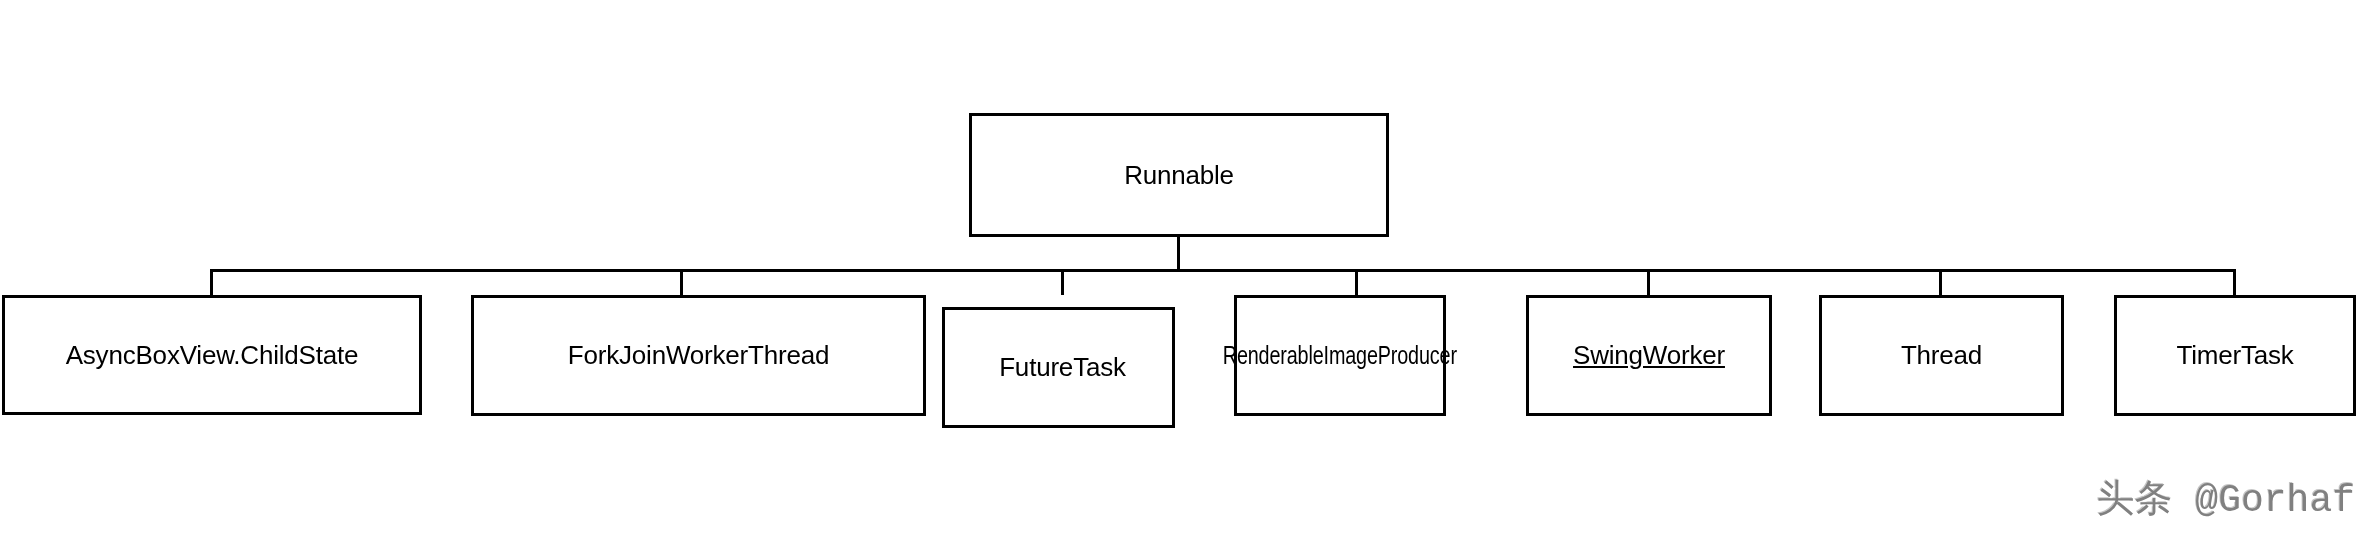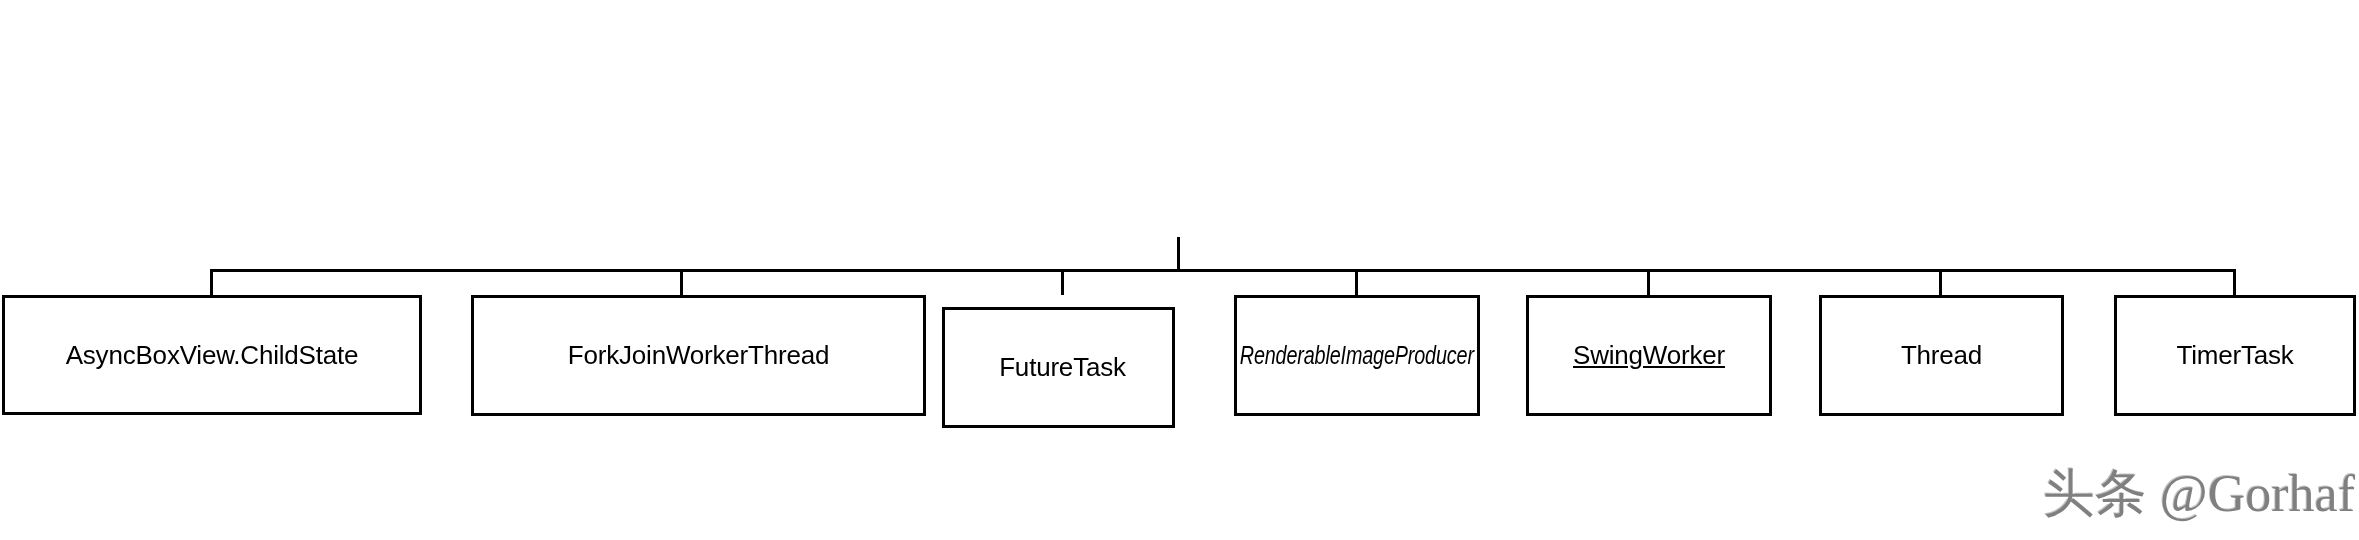--- a/index.html
+++ b/index.html
@@ -29,33 +29,36 @@
     transform-origin: center center;
   }
   .line {
     position: absolute;
     background: #000000;
   }
   #watermark {
     position: absolute;
     right: 4px;
     bottom: 20px;
-    font-size: 52px;
+    font-size: 38px;
     line-height: 1;
     color: #808080;
-    font-family: Liberation Serif, serif;
+    font-family: Liberation Mono, monospace;
     text-shadow: 2px 2px 0 rgba(255,255,255,0.85), -1px -1px 0 rgba(90,90,90,0.35);
     white-space: nowrap;
   }
 </style>
 </head>
 <body>
 
 <div id="canvas">
 
+  <div class="node" style="left:969px; top:113px; width:420px; height:124px;">
+    <span class="node-label">Runnable</span>
+  </div>
 
   <div class="line" style="left:1177px; top:237px; width:3px; height:34px;"></div>
 
   <div class="line" style="left:210px; top:269px; width:2026px; height:3px;"></div>
 
   <div class="line" style="left:210px; top:269px; width:3px; height:26px;"></div>
   <div class="line" style="left:680px; top:269px; width:3px; height:26px;"></div>
   <div class="line" style="left:1061px; top:269px; width:3px; height:26px;"></div>
   <div class="line" style="left:1355px; top:269px; width:3px; height:26px;"></div>
   <div class="line" style="left:1647px; top:269px; width:3px; height:26px;"></div>
@@ -67,21 +70,21 @@
   </div>
 
   <div class="node" style="left:471px; top:295px; width:455px; height:121px;">
     <span class="node-label">ForkJoinWorkerThread</span>
   </div>
 
   <div class="node" style="left:942px; top:307px; width:233px; height:121px;padding-left:8px;">
     <span class="node-label">FutureTask</span>
   </div>
 
-  <div class="node" style="left:1234px; top:295px; width:246px; height:121px;font-style:italic;">
+  <div class="node" style="left:1234px; top:295px; width:212px; height:121px;">
     <span class="node-label" style="transform: scaleX(0.761);">RenderableImageProducer</span>
   </div>
 
   <div class="node" style="left:1526px; top:295px; width:246px; height:121px;text-decoration:underline;">
     <span class="node-label">SwingWorker</span>
   </div>
 
   <div class="node" style="left:1819px; top:295px; width:245px; height:121px;">
     <span class="node-label">Thread</span>
   </div>

